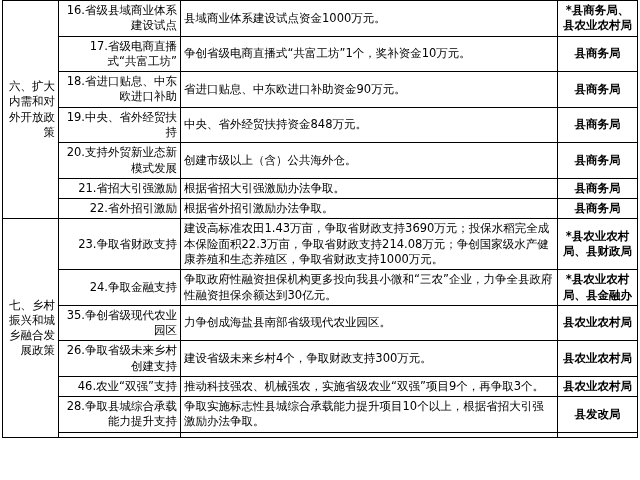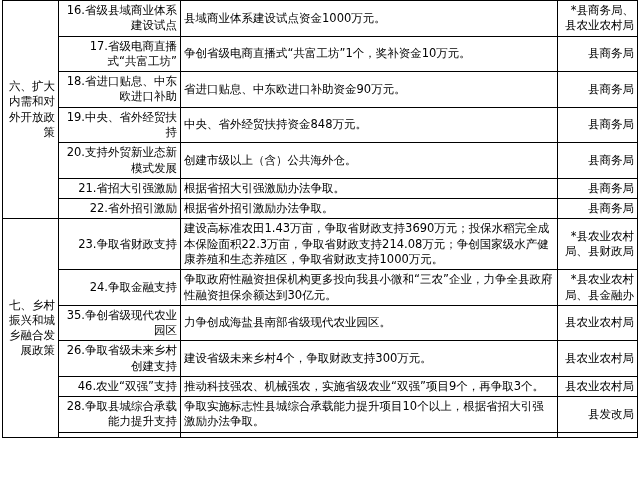--- a/index.html
+++ b/index.html
@@ -51,24 +51,25 @@
     font-size: 11.5px;
     line-height: 1.3;
   }
   td.desc {
     text-align: left;
     font-size: 11.5px;
     line-height: 1.45;
     margin-top: 24px;
   }
   td.org {
-    text-align: right;
+    text-align: center;
     font-size: 11.5px;
     line-height: 1.3;
     padding-left: 4px;
+    font-weight: bold;
   }
 </style>
 </head>
 <body>
 
 <div class="page">
   <table class="doc">
     <colgroup>
       <col class="c-group">
       <col class="c-item">

